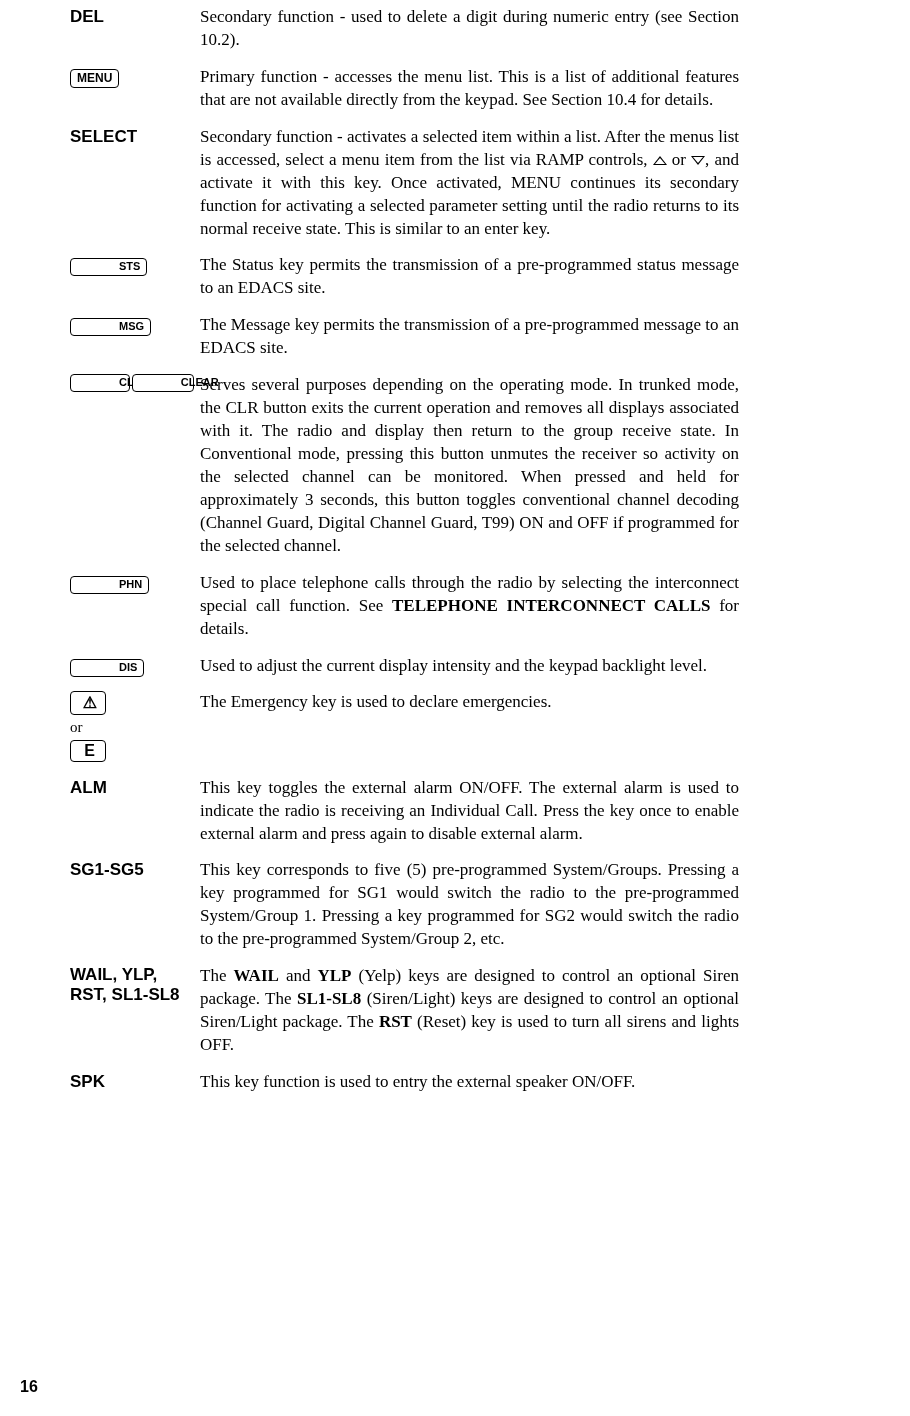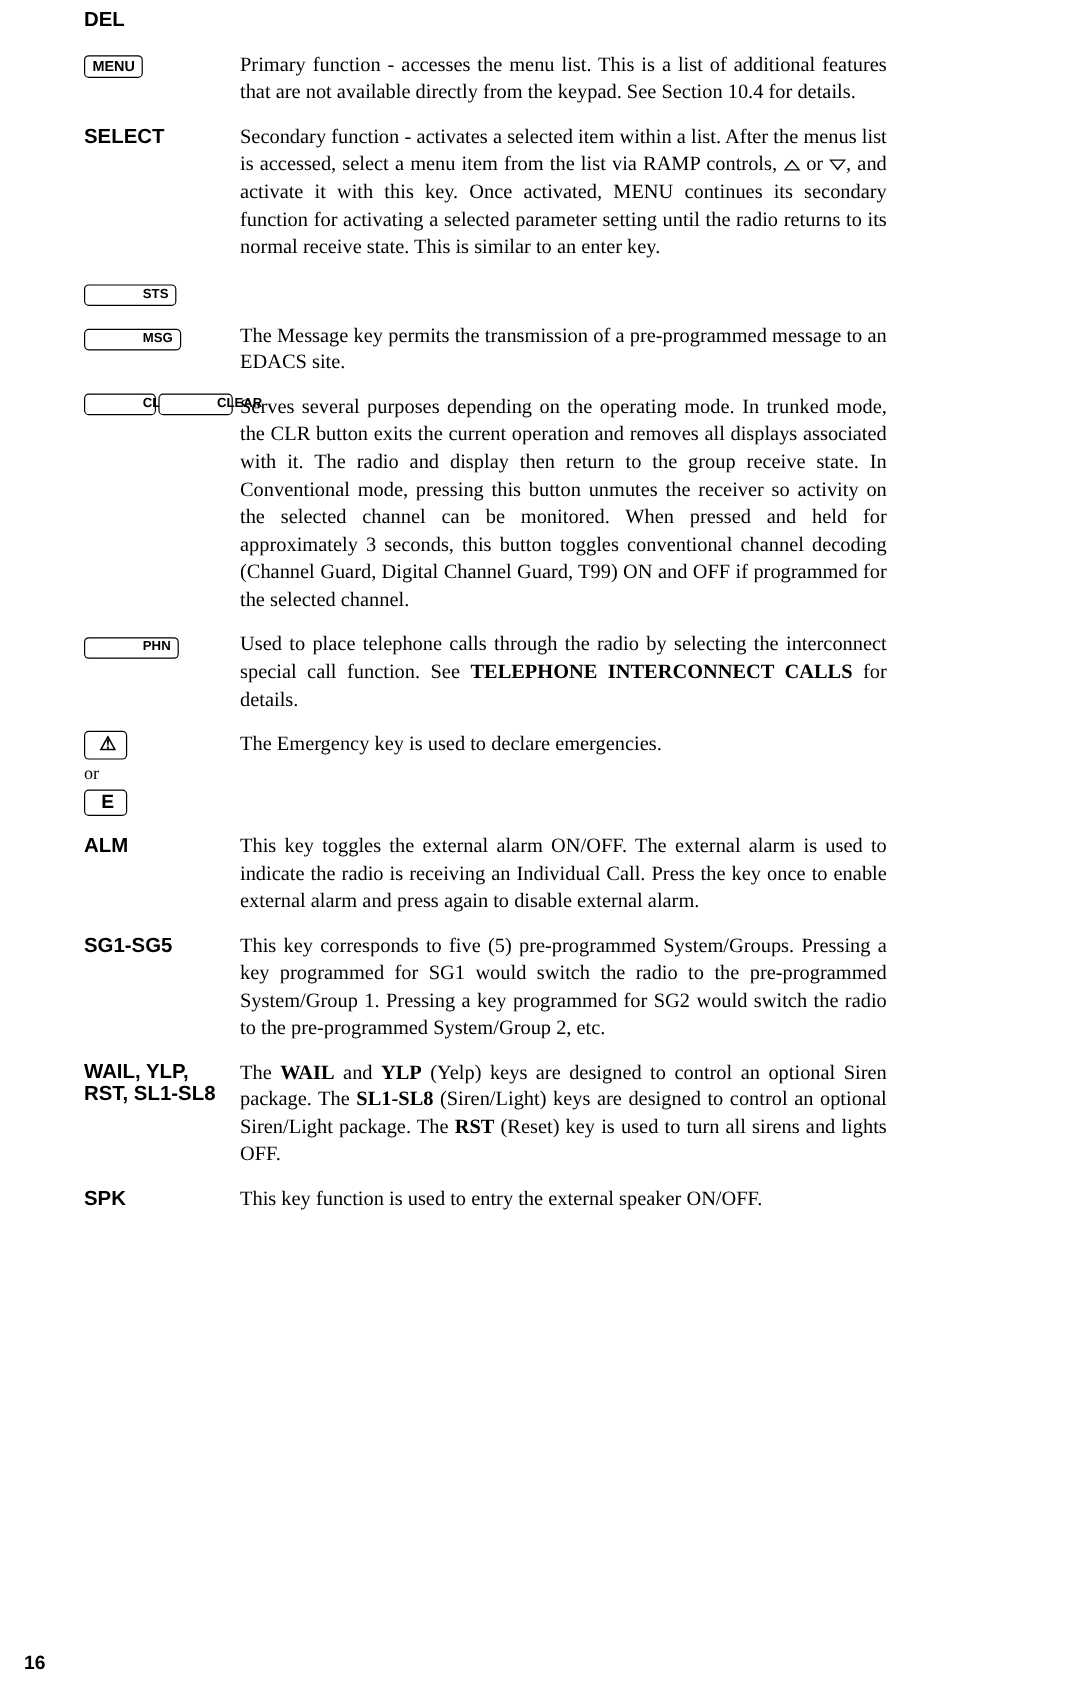--- a/index.html
+++ b/index.html
@@ -130,50 +130,56 @@
 </style>
 </head>
 <body>
 
 <div class="page">
   <div id="rows-container">
       <div class="row">
         <div class="key-col">
           <div class="bold-label">DEL</div>
         </div>
+        <div class="desc-col">Secondary function - used to delete a digit during numeric entry (see Section 10.2).</div>
       </div>
       <div class="row">
         <div class="key-col"><span class="keycap">MENU</span></div>
         <div class="desc-col">Primary function - accesses the menu list.  This is a list of additional features that are not available directly from the keypad.  See Section 10.4 for details.</div>
       </div>
       <div class="row">
         <div class="key-col">
           <div class="bold-label">SELECT</div>
         </div>
         <div class="desc-col">Secondary function - activates a selected item within a list.  After the menus list is accessed, select a menu item from the list via RAMP controls, <span class="tri-up"></span> or <span class="tri-down"></span>, and activate it with this key.  Once activated, MENU continues its secondary function for activating a selected parameter setting until the radio returns to its normal receive state.  This is similar to an enter key.</div>
       </div>
       <div class="row">
         <div class="key-col"><span class="keycap small">STS</span></div>
+        <div class="desc-col">The Status key permits the transmission of a pre-programmed status message to an EDACS site.</div>
       </div>
       <div class="row">
         <div class="key-col"><span class="keycap small">MSG</span></div>
         <div class="desc-col">The Message key permits the transmission of a pre-programmed message to an EDACS site.</div>
       </div>
       <div class="row">
         <div class="key-col">
           <div class="stack">
             <span class="keycap small">CLR</span>
             <span class="keycap small">CLEAR</span>
           </div>
         </div>
         <div class="desc-col">Serves several purposes depending on the operating mode.  In trunked mode, the CLR button exits the current operation and removes all displays associated with it.  The radio and display then return to the group receive state.  In Conventional mode, pressing this button unmutes the receiver so activity on the selected channel can be monitored.  When pressed and held for approximately 3 seconds, this button toggles conventional channel decoding (Channel Guard, Digital Channel Guard, T99) ON and OFF if programmed for the selected channel.</div>
       </div>
       <div class="row">
         <div class="key-col"><span class="keycap small">PHN</span></div>
         <div class="desc-col">Used to place telephone calls through the radio by selecting the interconnect special call function.  See <span class="inline-bold">TELEPHONE INTERCONNECT CALLS</span> for details.</div>
+      </div>
+      <div class="row">
+        <div class="key-col"><span class="keycap small">DIS</span></div>
+        <div class="desc-col">Used to adjust the current display intensity and the keypad backlight level.</div>
       </div>
       <div class="row">
         <div class="key-col"><span class="keycap emer"><span class="warn-tri">⚠</span></span><div class="or-text">or</div><span class="keycap e">E</span></div>
         <div class="desc-col">The Emergency key is used to declare emergencies.</div>
       </div>
       <div class="row">
         <div class="key-col">
           <div class="bold-label">ALM</div>
         </div>
         <div class="desc-col">This key toggles the external alarm ON/OFF.  The external alarm is used to indicate the radio is receiving an Individual Call.  Press the key once to enable external alarm and press again to disable external alarm.</div>

